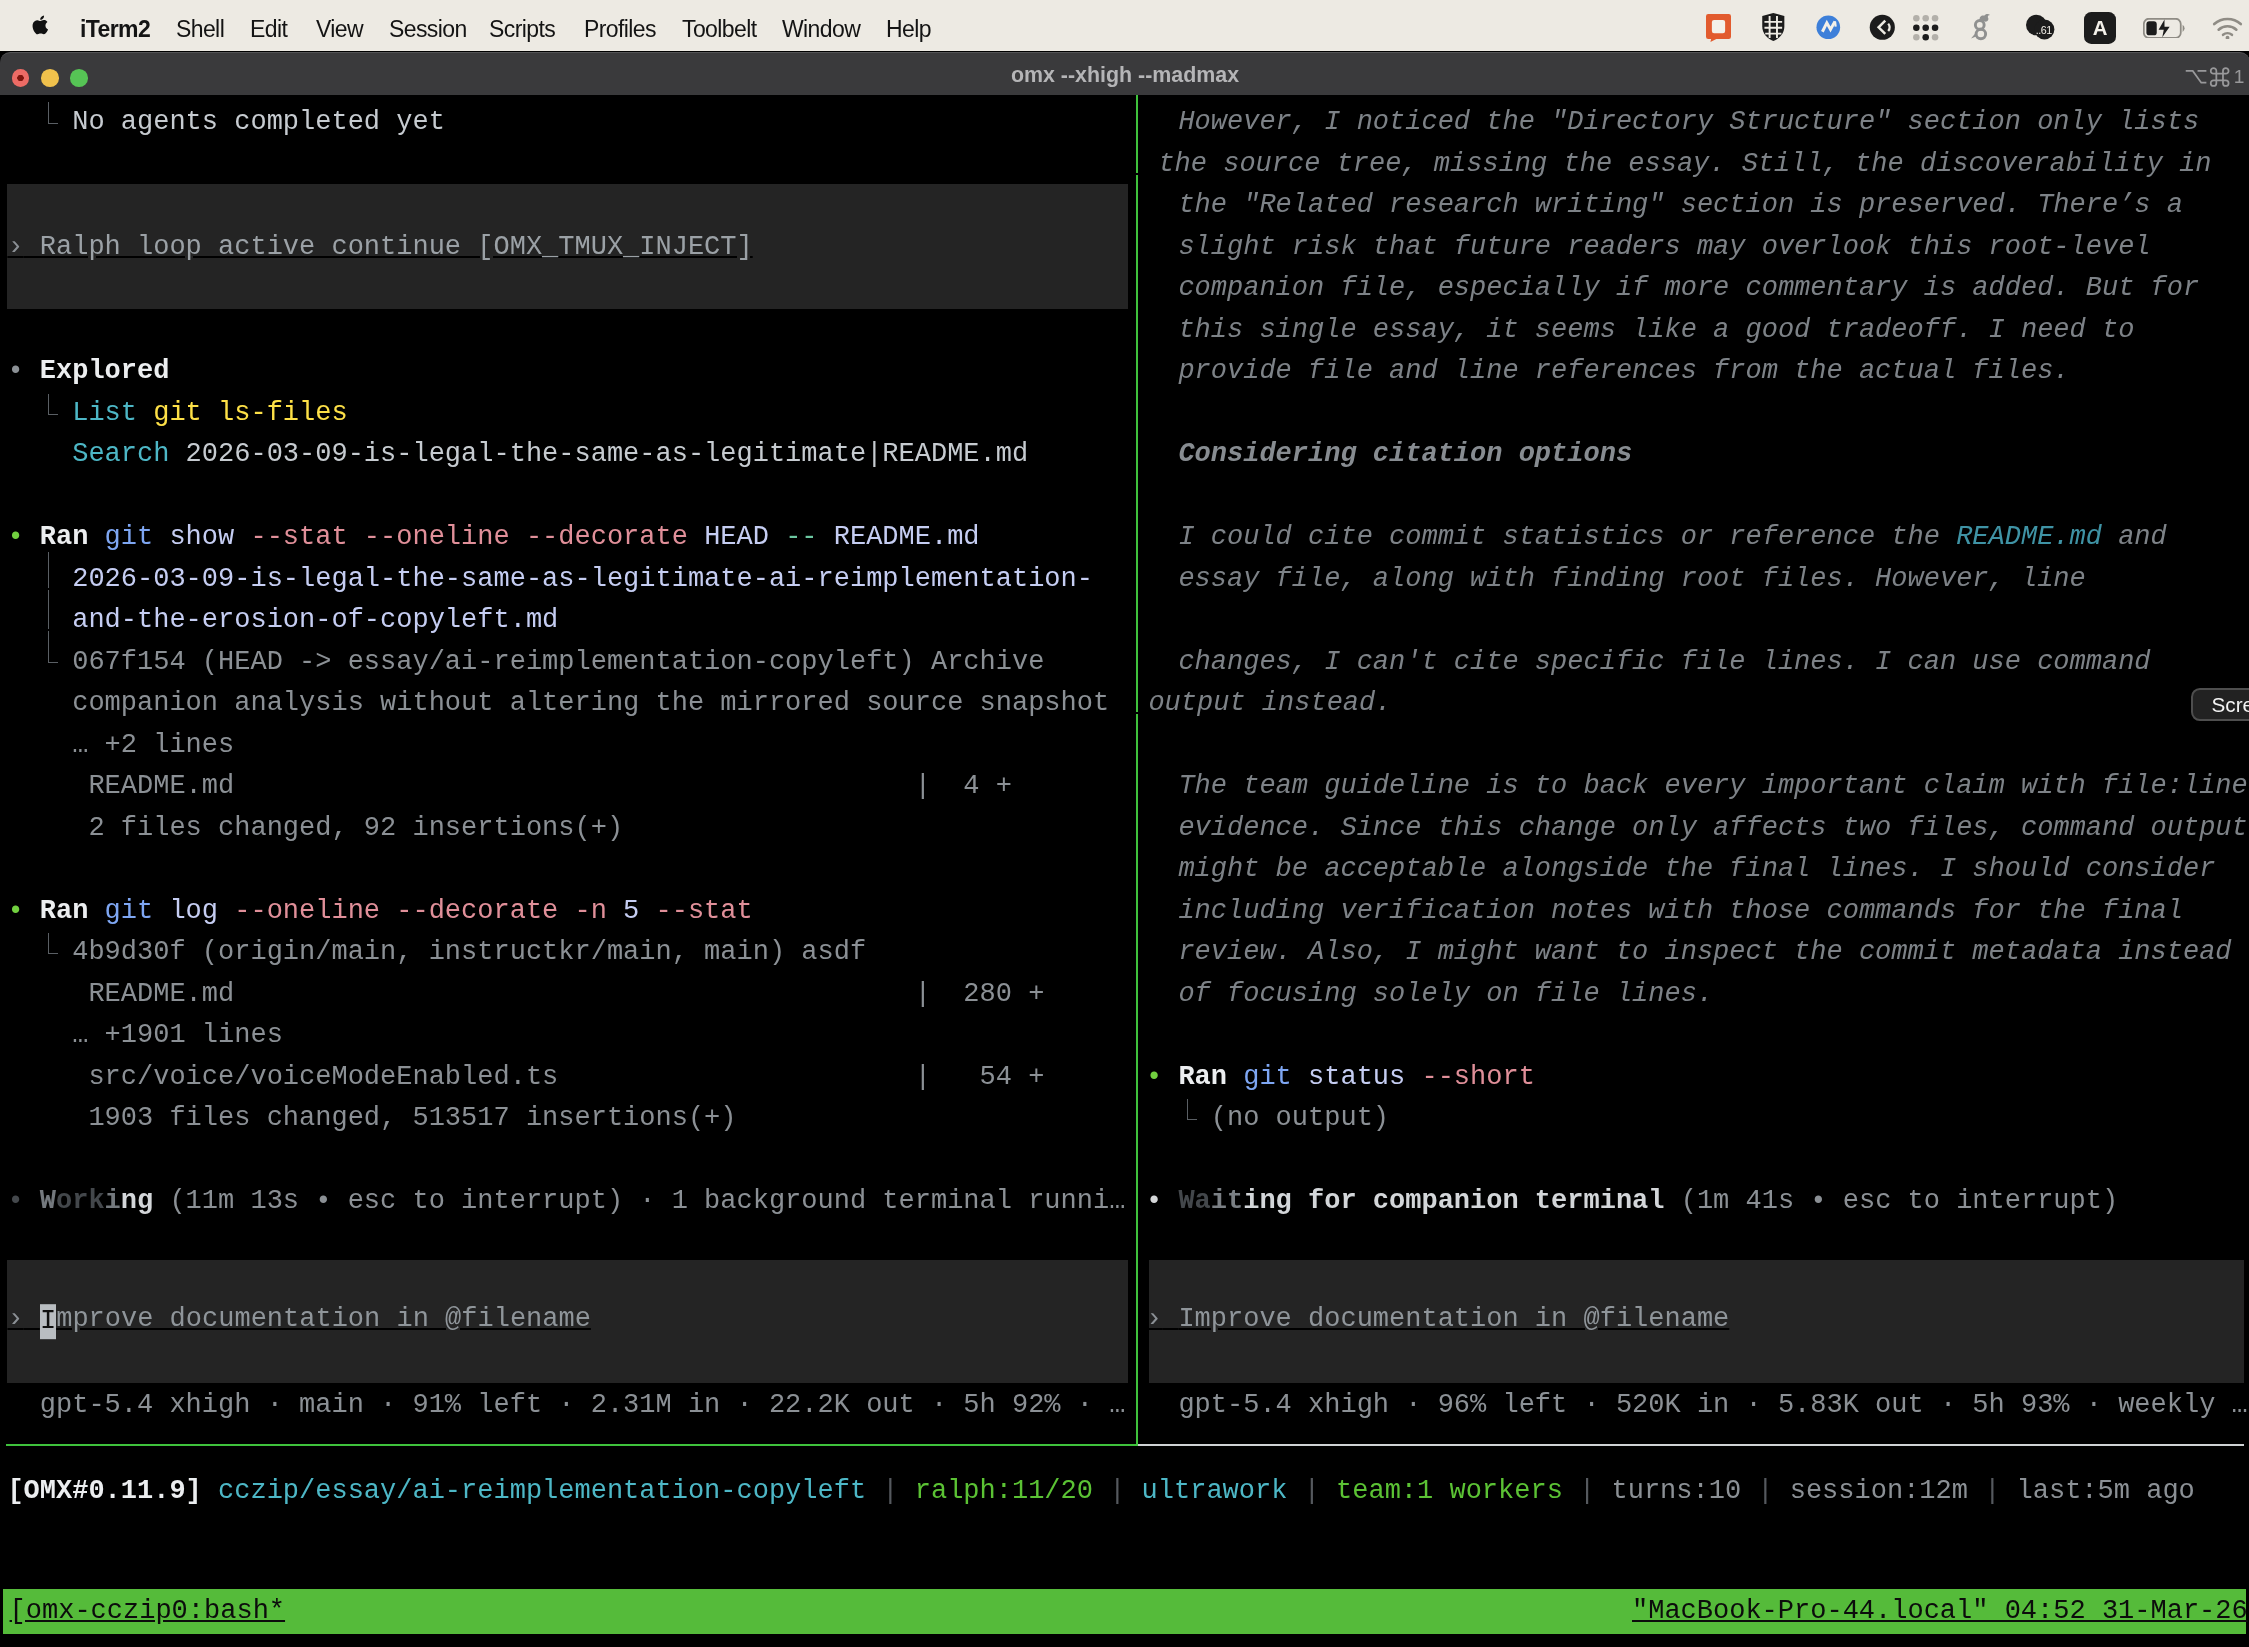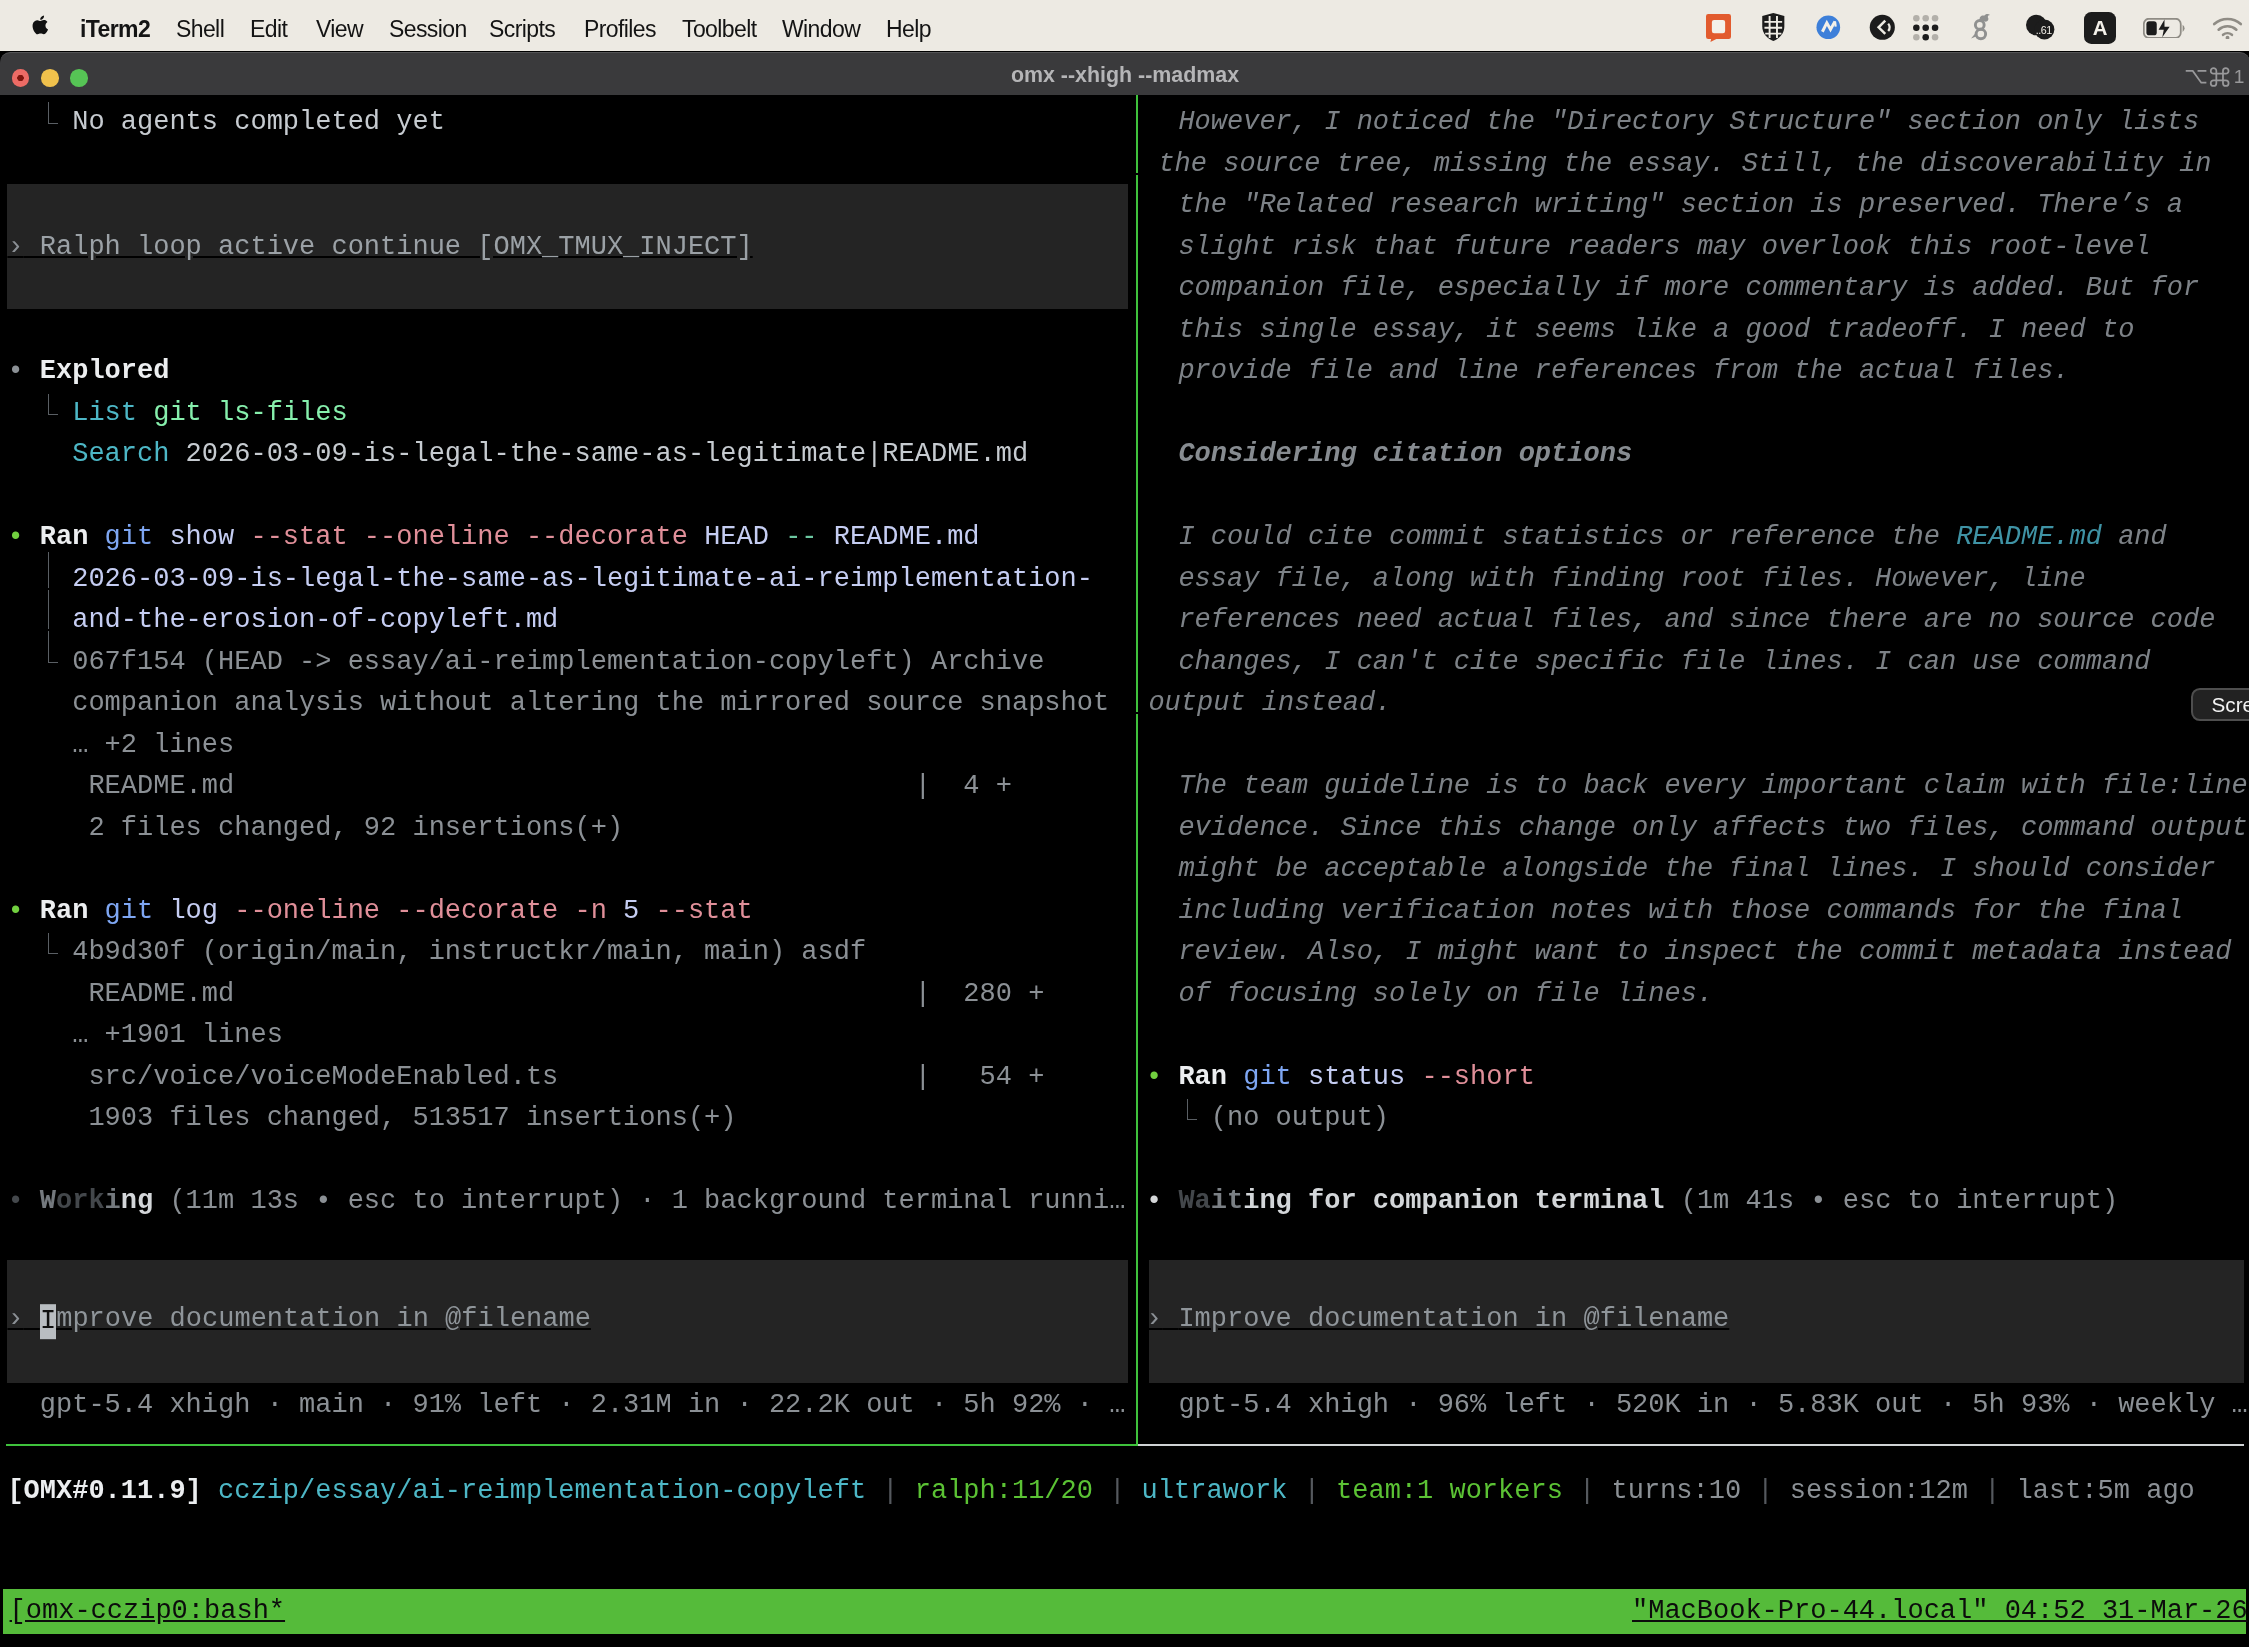--- a/index.html
+++ b/index.html
@@ -117,21 +117,21 @@
 <div style="position:absolute;left:2191px;top:593px;width:81px;height:33px;background:#222;border:2.2px solid #4e4e4e;border-radius:8.9px;color:#f2f2f2;font-family:'Liberation Sans',sans-serif;font-size:20.7px;line-height:29.5px;padding-left:18.5px">Scre</div>
 <div id="textwrap" style="position:absolute;left:0;top:-95px;width:2250px;height:1648px">
 <div style="position:absolute;left:48px;top:102px;width:10.3px;height:22px;border-left:1.5px solid #5a5f64;border-bottom:1.5px solid #5a5f64"></div>
 <div style="position:absolute;left:48px;top:394px;width:10.3px;height:20.7px;border-left:1.5px solid #5a5f64;border-bottom:1.5px solid #5a5f64"></div>
 <div style="position:absolute;left:48px;top:552px;width:10.3px;height:111px;border-left:1.5px solid #5a5f64;border-bottom:1.5px solid #5a5f64"></div>
 <div style="position:absolute;left:48px;top:933px;width:10.3px;height:20.7px;border-left:1.5px solid #5a5f64;border-bottom:1.5px solid #5a5f64"></div>
 <div style="position:absolute;left:1187px;top:1099px;width:10.3px;height:20.7px;border-left:1.5px solid #5a5f64;border-bottom:1.5px solid #5a5f64"></div>
 <div class="r" style="left:7.4px;top:102px"><span style="color:#c6cbd0">    No agents completed yet</span></div>
 <div class="r" style="left:7.4px;top:227px"><span style="color:#8b9095">›</span><span style="color:#9ba1a6"> Ralph loop active continue [OMX_TMUX_INJECT]</span></div>
 <div class="r" style="left:7.4px;top:351px"><span style="color:#8b9095">•</span><span style="color:#c6cbd0"> </span><span style="color:#eceef0;font-weight:bold">Explored</span></div>
-<div class="r" style="left:7.4px;top:393px"><span style="color:#c6cbd0">    </span><span style="color:#4db7c6">List</span><span style="color:#86efac"> git ls-files</span></div>
+<div class="r" style="left:7.4px;top:393px"><span style="color:#c6cbd0">    </span><span style="color:#4db7c6">List</span><span style="color:#fde047"> git ls-files</span></div>
 <div class="r" style="left:7.4px;top:434px"><span style="color:#c6cbd0">    </span><span style="color:#4db7c6">Search</span><span style="color:#c6cbd0"> 2026-03-09-is-legal-the-same-as-legitimate|README.md</span></div>
 <div class="r" style="left:7.4px;top:517px"><span style="color:#71cf3f">•</span><span style="color:#c6cbd0"> </span><span style="color:#eceef0;font-weight:bold">Ran</span><span style="color:#c6cbd0"> </span><span style="color:#7ea6f2">git</span><span style="color:#c6cbd0"> </span><span style="color:#c5cdf2">show</span><span style="color:#c6cbd0"> </span><span style="color:#e08f99">--stat</span><span style="color:#c6cbd0"> </span><span style="color:#e08f99">--oneline</span><span style="color:#c6cbd0"> </span><span style="color:#e08f99">--decorate</span><span style="color:#c6cbd0"> </span><span style="color:#c5cdf2">HEAD</span><span style="color:#c6cbd0"> </span><span style="color:#6cc7a1">--</span><span style="color:#c6cbd0"> </span><span style="color:#c5cdf2">README.md</span></div>
 <div class="r" style="left:7.4px;top:559px"><span style="color:#c5cdf2">    2026-03-09-is-legal-the-same-as-legitimate-ai-reimplementation-</span></div>
 <div class="r" style="left:7.4px;top:600px"><span style="color:#c5cdf2">    and-the-erosion-of-copyleft.md</span></div>
 <div class="r" style="left:7.4px;top:642px"><span style="color:#8b9095">    067f154 (HEAD -&gt; essay/ai-reimplementation-copyleft) Archive</span></div>
 <div class="r" style="left:7.4px;top:683px"><span style="color:#8b9095">    companion analysis without altering the mirrored source snapshot</span></div>
 <div class="r" style="left:7.4px;top:725px"><span style="color:#8b9095">    … +2 lines</span></div>
 <div class="r" style="left:7.4px;top:766px"><span style="color:#8b9095">     README.md                                          |  4 +</span></div>
 <div class="r" style="left:7.4px;top:808px"><span style="color:#8b9095">     2 files changed, 92 insertions(+)</span></div>
 <div class="r" style="left:7.4px;top:891px"><span style="color:#71cf3f">•</span><span style="color:#c6cbd0"> </span><span style="color:#eceef0;font-weight:bold">Ran</span><span style="color:#c6cbd0"> </span><span style="color:#7ea6f2">git</span><span style="color:#c6cbd0"> </span><span style="color:#c5cdf2">log</span><span style="color:#c6cbd0"> </span><span style="color:#e08f99">--oneline</span><span style="color:#c6cbd0"> </span><span style="color:#e08f99">--decorate</span><span style="color:#c6cbd0"> </span><span style="color:#e08f99">-n</span><span style="color:#c6cbd0"> </span><span style="color:#c5cdf2">5</span><span style="color:#c6cbd0"> </span><span style="color:#e08f99">--stat</span></div>
@@ -147,21 +147,20 @@
 <div class="r" style="left:1146px;top:102px"><span style="color:#7d8287;font-style:italic">  However, I noticed the "Directory Structure" section only lists</span></div>
 <div class="r" style="left:1126px;top:144px"><span style="color:#7d8287;font-style:italic">  the source tree, missing the essay. Still, the discoverability in</span></div>
 <div class="r" style="left:1146px;top:185px"><span style="color:#7d8287;font-style:italic">  the "Related research writing" section is preserved. There’s a</span></div>
 <div class="r" style="left:1146px;top:227px"><span style="color:#7d8287;font-style:italic">  slight risk that future readers may overlook this root-level</span></div>
 <div class="r" style="left:1146px;top:268px"><span style="color:#7d8287;font-style:italic">  companion file, especially if more commentary is added. But for</span></div>
 <div class="r" style="left:1146px;top:310px"><span style="color:#7d8287;font-style:italic">  this single essay, it seems like a good tradeoff. I need to</span></div>
 <div class="r" style="left:1146px;top:351px"><span style="color:#7d8287;font-style:italic">  provide file and line references from the actual files.</span></div>
 <div class="r" style="left:1146px;top:434px"><span style="color:#878c91;font-weight:bold;font-style:italic">  Considering citation options</span></div>
 <div class="r" style="left:1146px;top:517px"><span style="color:#7d8287;font-style:italic">  I could cite commit statistics or reference the </span><span style="color:#3f93a5;font-style:italic">README.md</span><span style="color:#7d8287;font-style:italic"> and</span></div>
 <div class="r" style="left:1146px;top:559px"><span style="color:#7d8287;font-style:italic">  essay file, along with finding root files. However, line</span></div>
-<div class="r" style="left:1146px;top:600px"><span style="color:#7d8287;font-style:italic">  references need actual files, and since there are no source code</span></div>
 <div class="r" style="left:1146px;top:642px"><span style="color:#7d8287;font-style:italic">  changes, I can't cite specific file lines. I can use command</span></div>
 <div class="r" style="left:1116px;top:683px"><span style="color:#7d8287;font-style:italic">  output instead.</span></div>
 <div class="r" style="left:1146px;top:766px"><span style="color:#7d8287;font-style:italic">  The team guideline is to back every important claim with file:line</span></div>
 <div class="r" style="left:1146px;top:808px"><span style="color:#7d8287;font-style:italic">  evidence. Since this change only affects two files, command output</span></div>
 <div class="r" style="left:1146px;top:849px"><span style="color:#7d8287;font-style:italic">  might be acceptable alongside the final lines. I should consider</span></div>
 <div class="r" style="left:1146px;top:891px"><span style="color:#7d8287;font-style:italic">  including verification notes with those commands for the final</span></div>
 <div class="r" style="left:1146px;top:932px"><span style="color:#7d8287;font-style:italic">  review. Also, I might want to inspect the commit metadata instead</span></div>
 <div class="r" style="left:1146px;top:974px"><span style="color:#7d8287;font-style:italic">  of focusing solely on file lines.</span></div>
 <div class="r" style="left:1146px;top:1057px"><span style="color:#71cf3f">•</span><span style="color:#c6cbd0"> </span><span style="color:#eceef0;font-weight:bold">Ran</span><span style="color:#c6cbd0"> </span><span style="color:#7ea6f2">git</span><span style="color:#c6cbd0"> </span><span style="color:#c5cdf2">status</span><span style="color:#c6cbd0"> </span><span style="color:#e08f99">--short</span></div>
 <div class="r" style="left:1146px;top:1098px"><span style="color:#8b9095">    (no output)</span></div>

